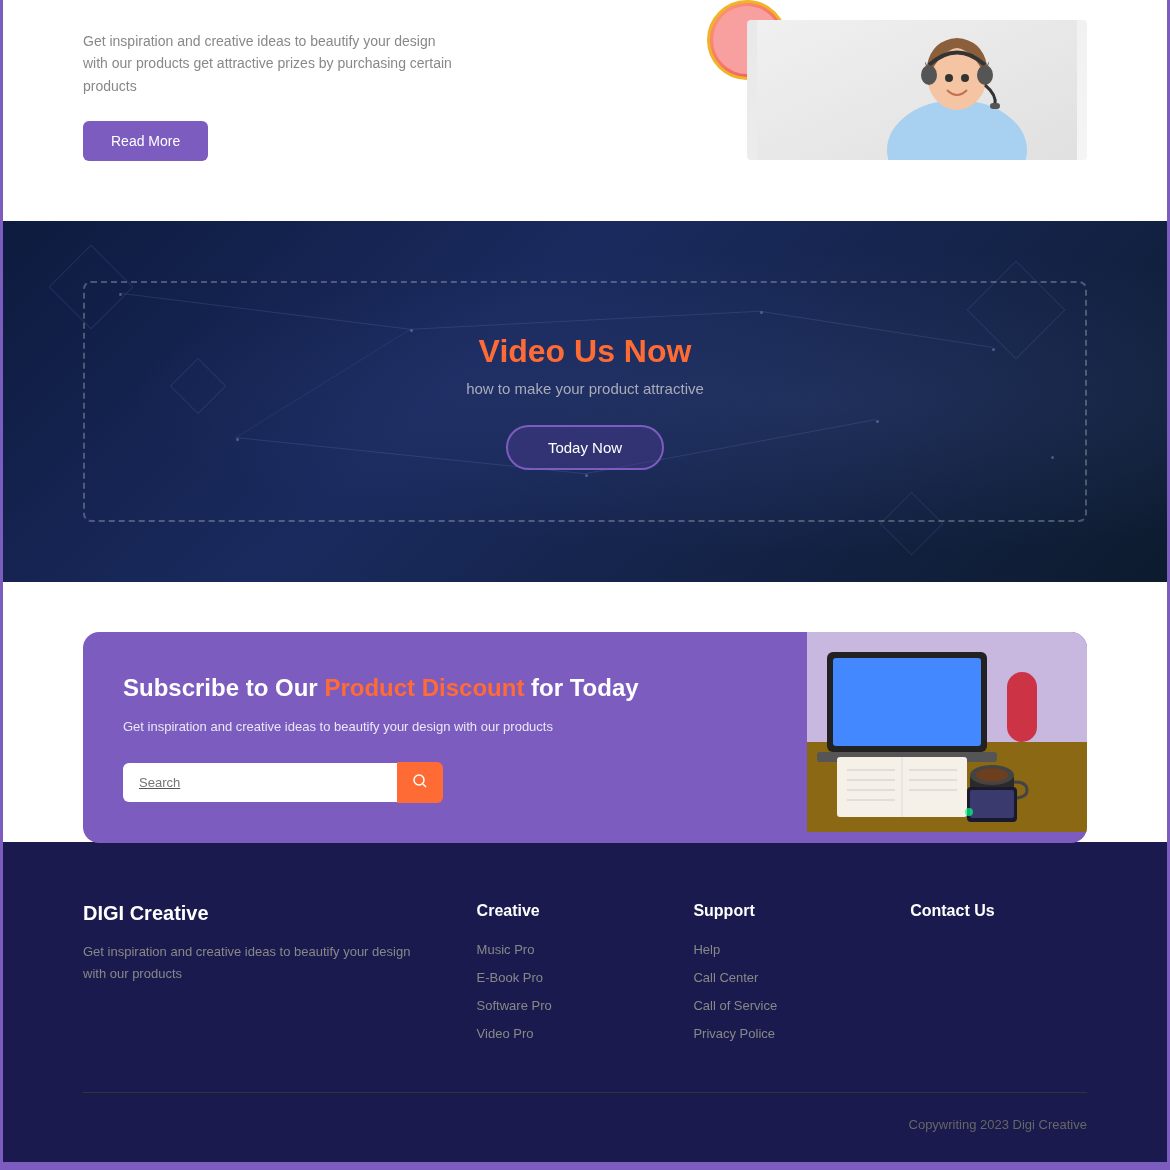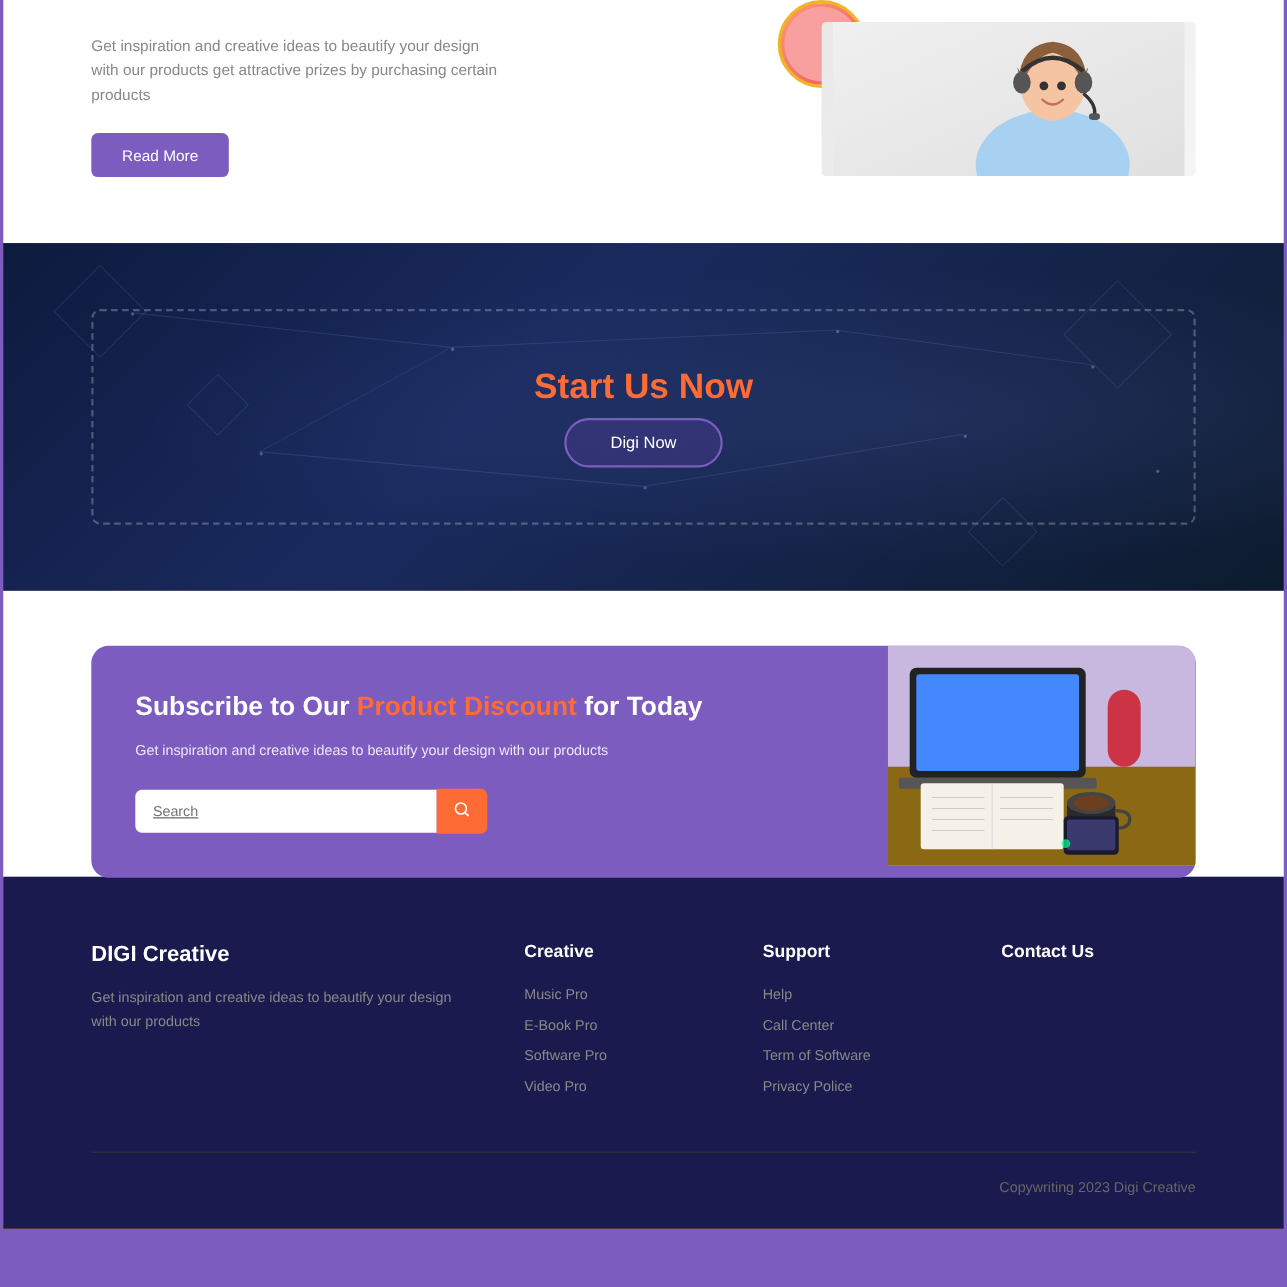--- a/index.html
+++ b/index.html
@@ -396,23 +396,24 @@
         <line x1="10%" y1="20%" x2="35%" y2="30%" stroke="rgba(150,170,255,0.15)" stroke-width="1"></line>
         <line x1="35%" y1="30%" x2="65%" y2="25%" stroke="rgba(150,170,255,0.15)" stroke-width="1"></line>
         <line x1="65%" y1="25%" x2="85%" y2="35%" stroke="rgba(150,170,255,0.15)" stroke-width="1"></line>
         <line x1="20%" y1="60%" x2="50%" y2="70%" stroke="rgba(150,170,255,0.15)" stroke-width="1"></line>
         <line x1="50%" y1="70%" x2="75%" y2="55%" stroke="rgba(150,170,255,0.15)" stroke-width="1"></line>
         <line x1="35%" y1="30%" x2="20%" y2="60%" stroke="rgba(150,170,255,0.1)" stroke-width="1"></line>
       </svg>
     </div>
     <div class="dashed-box">
       <h2 class="join-title">
-        <span>Start Us </span><span class="highlight" style="color:#ff6b35;">Now</span>
+        <span>Video Us </span><span class="highlight" style="color:#ff6b35;">Now</span>
       </h2>
-      <button class="start-now-btn">Digi Now</button>
+      <p class="join-subtitle">how to make your product attractive</p>
+      <button class="start-now-btn">Today Now</button>
     </div>
   </div>
 
   <div class="subscribe-white-bg">
     <div style="background:#fff;padding: 50px 80px 0 80px;">
       <div class="subscribe-card">
         <div class="subscribe-left">
           <h3 class="subscribe-title">
             <span>Subscribe to Our </span><span class="highlight">Product Discount</span><span> for Today</span>
           </h3>
@@ -484,21 +485,21 @@
             <li><a href="#">Software Pro</a></li>
             <li><a href="#">Video Pro</a></li>
           </ul>
         </div>
 
         <div class="footer-col">
           <h4>Support</h4>
           <ul>
             <li><a href="#">Help</a></li>
             <li><a href="#">Call Center</a></li>
-            <li><a href="#">Term of Software</a></li>
+            <li><a href="#">Call of Service</a></li>
             <li><a href="#">Privacy Police</a></li>
           </ul>
         </div>
 
         <div class="footer-col">
           <h4>Contact Us</h4>
         </div>
       </div>
 
       <hr class="footer-divider">

